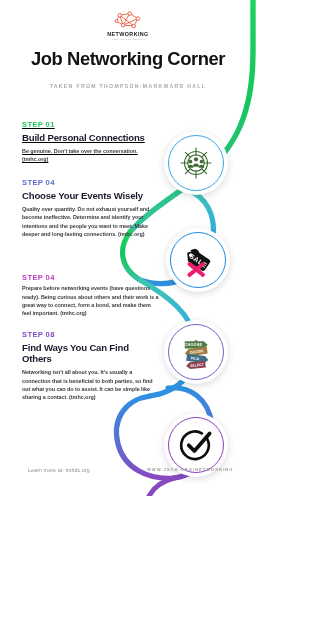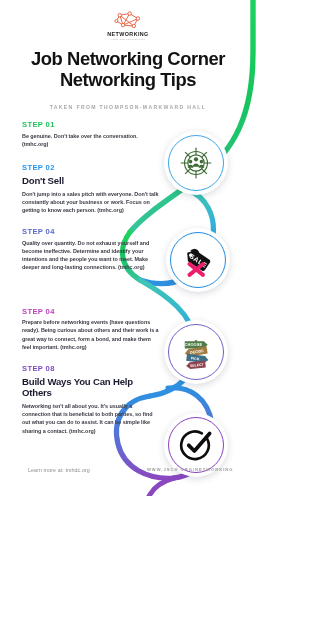--- a/index.html
+++ b/index.html
@@ -192,52 +192,48 @@
           <circle cx="17" cy="17" r="2.1"></circle>
           <circle cx="9" cy="12" r="1.8"></circle>
         </g>
       </svg>
       <div class="logo-word">NETWORKING</div>
       <div class="logo-sub">YOUR JOB NETWORKING</div>
     </div>
 
     <h1 class="title">
       <span>Job Networking Corner</span>
-      <span>Networking Tips</span>
     </h1>
 
     <div class="subtitle">TAKEN FROM THOMPSON-MARKWARD HALL</div>
   </div>
 
   <div class="steps">
 
-    <div class="step" style="margin-bottom:16px;">
+    <div class="step" style="margin-bottom:16px;text-decoration:underline;">
       <div class="step-kicker" style="color:#22c55e;">STEP 01</div>
+      <div class="step-title">Build Personal Connections</div>
       <div class="step-body">Be genuine. Don't take over the conversation. (tmhc.org)</div>
     </div>
 
-    <div class="step" style="margin-bottom:14px;">
-      <div class="step-kicker" style="color:#2196f3;">STEP 02</div>
-      <div class="step-title">Don't Sell</div>
-      <div class="step-body">Don't jump into a sales pitch with everyone. Don't talk constantly about your business or work. Focus on getting to know each person. (tmhc.org)</div>
-    </div>
 
     <div class="step" style="margin-bottom:13px;">
       <div class="step-kicker" style="color:#5b6ad0;">STEP 04</div>
+      <div class="step-title">Choose Your Events Wisely</div>
       <div class="step-body">Quality over quantity. Do not exhaust yourself and become ineffective. Determine and identify your intentions and the people you want to meet. Make deeper and long-lasting connections. (tmhc.org)</div>
     </div>
 
     <div class="step" style="margin-bottom:14px;">
       <div class="step-kicker" style="color:#c13fc1;margin-top:36px;">STEP 04</div>
       <div class="step-body">Prepare before networking events (have questions ready). Being curious about others and their work is a great way to connect, form a bond, and make them feel important. (tmhc.org)</div>
     </div>
 
     <div class="step">
       <div class="step-kicker" style="color:#7b4bc4;">STEP 08</div>
-      <div class="step-title">Build Ways You Can Help Others</div>
+      <div class="step-title">Find Ways You Can Find Others</div>
       <div class="step-body">Networking isn't all about you. It's usually a connection that is beneficial to both parties, so find out what you can do to assist. It can be simple like sharing a contact. (tmhc.org)</div>
     </div>
   </div>
 
   <div class="badge" style="left:164px;top:131px;">
     <div class="badge-inner" style="border-color:#3aa6e8;">
       <svg width="34" height="34" viewBox="0 0 40 40" aria-hidden="true">
         <g stroke="#3d6b33" stroke-width="1.35" fill="none" stroke-linecap="round">
           <circle cx="20" cy="20" r="13.5"></circle>
           <circle cx="20" cy="20" r="9.6"></circle>

